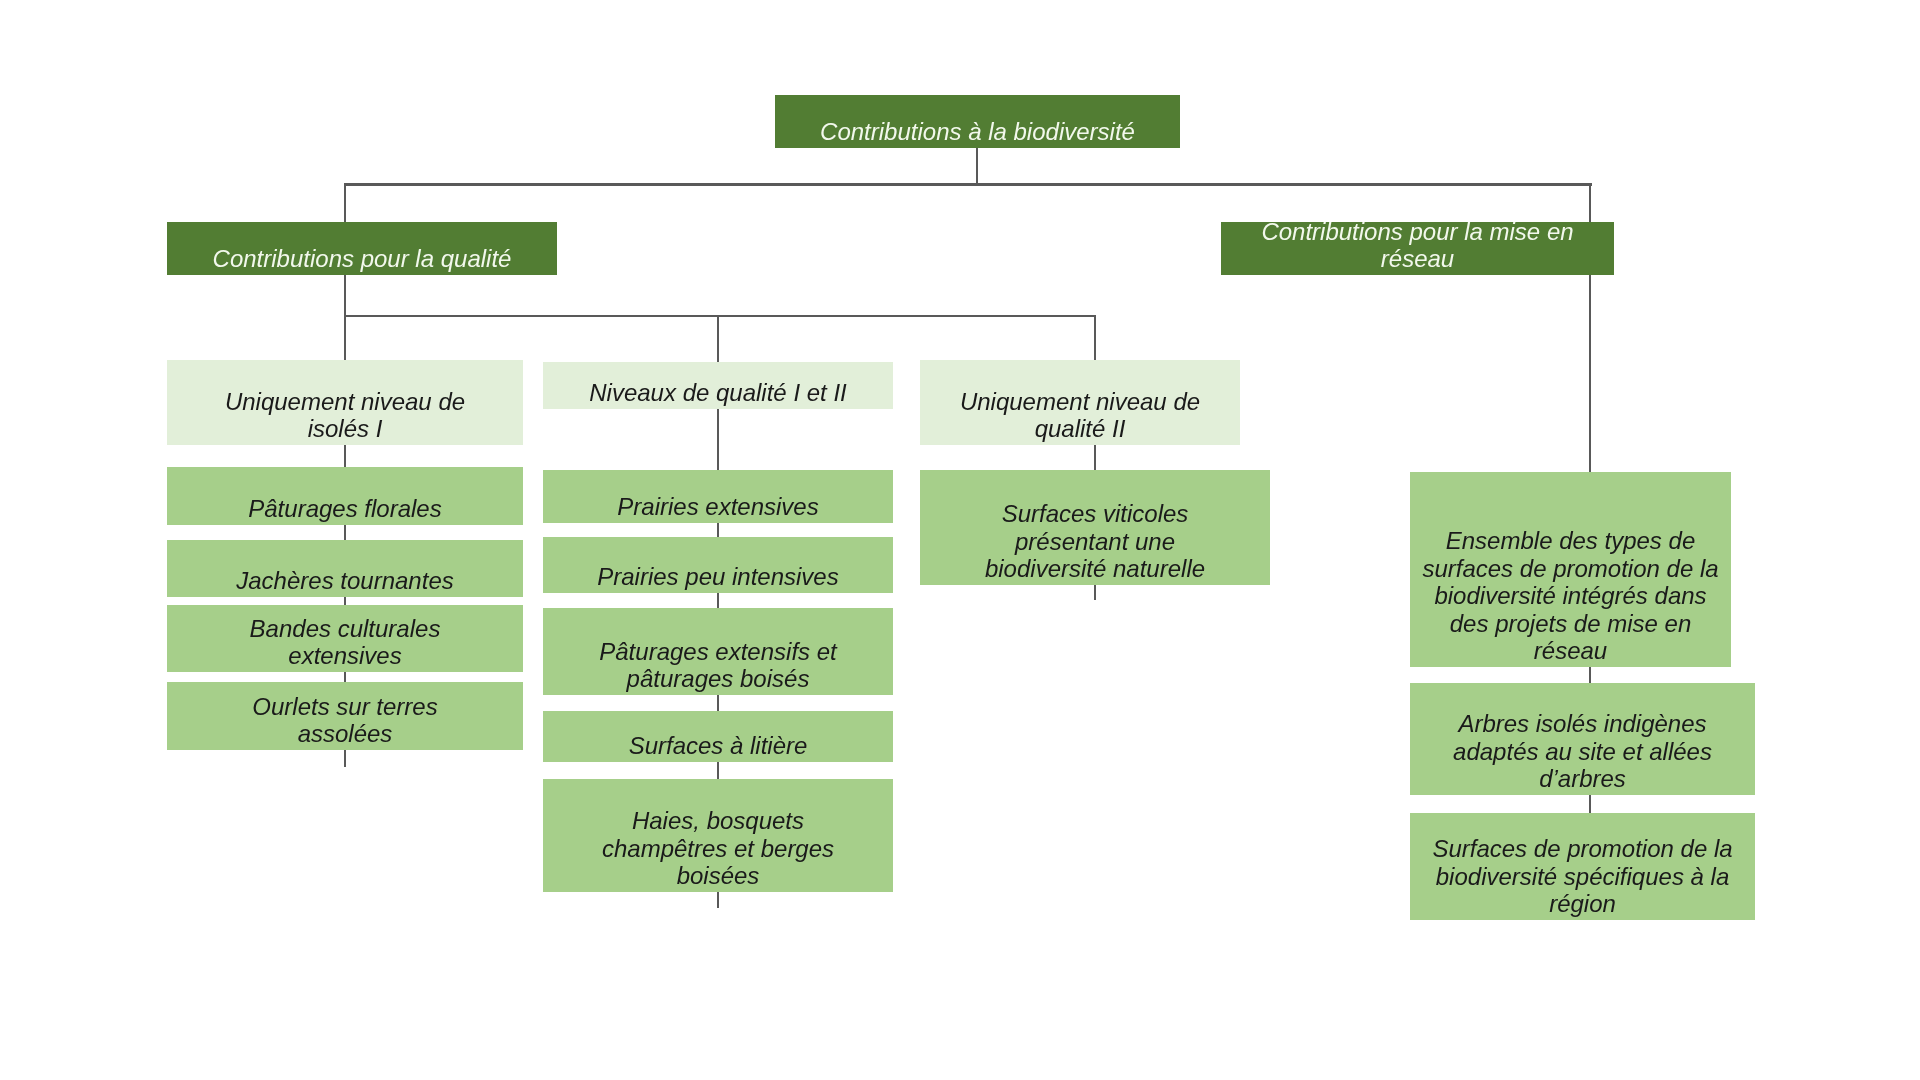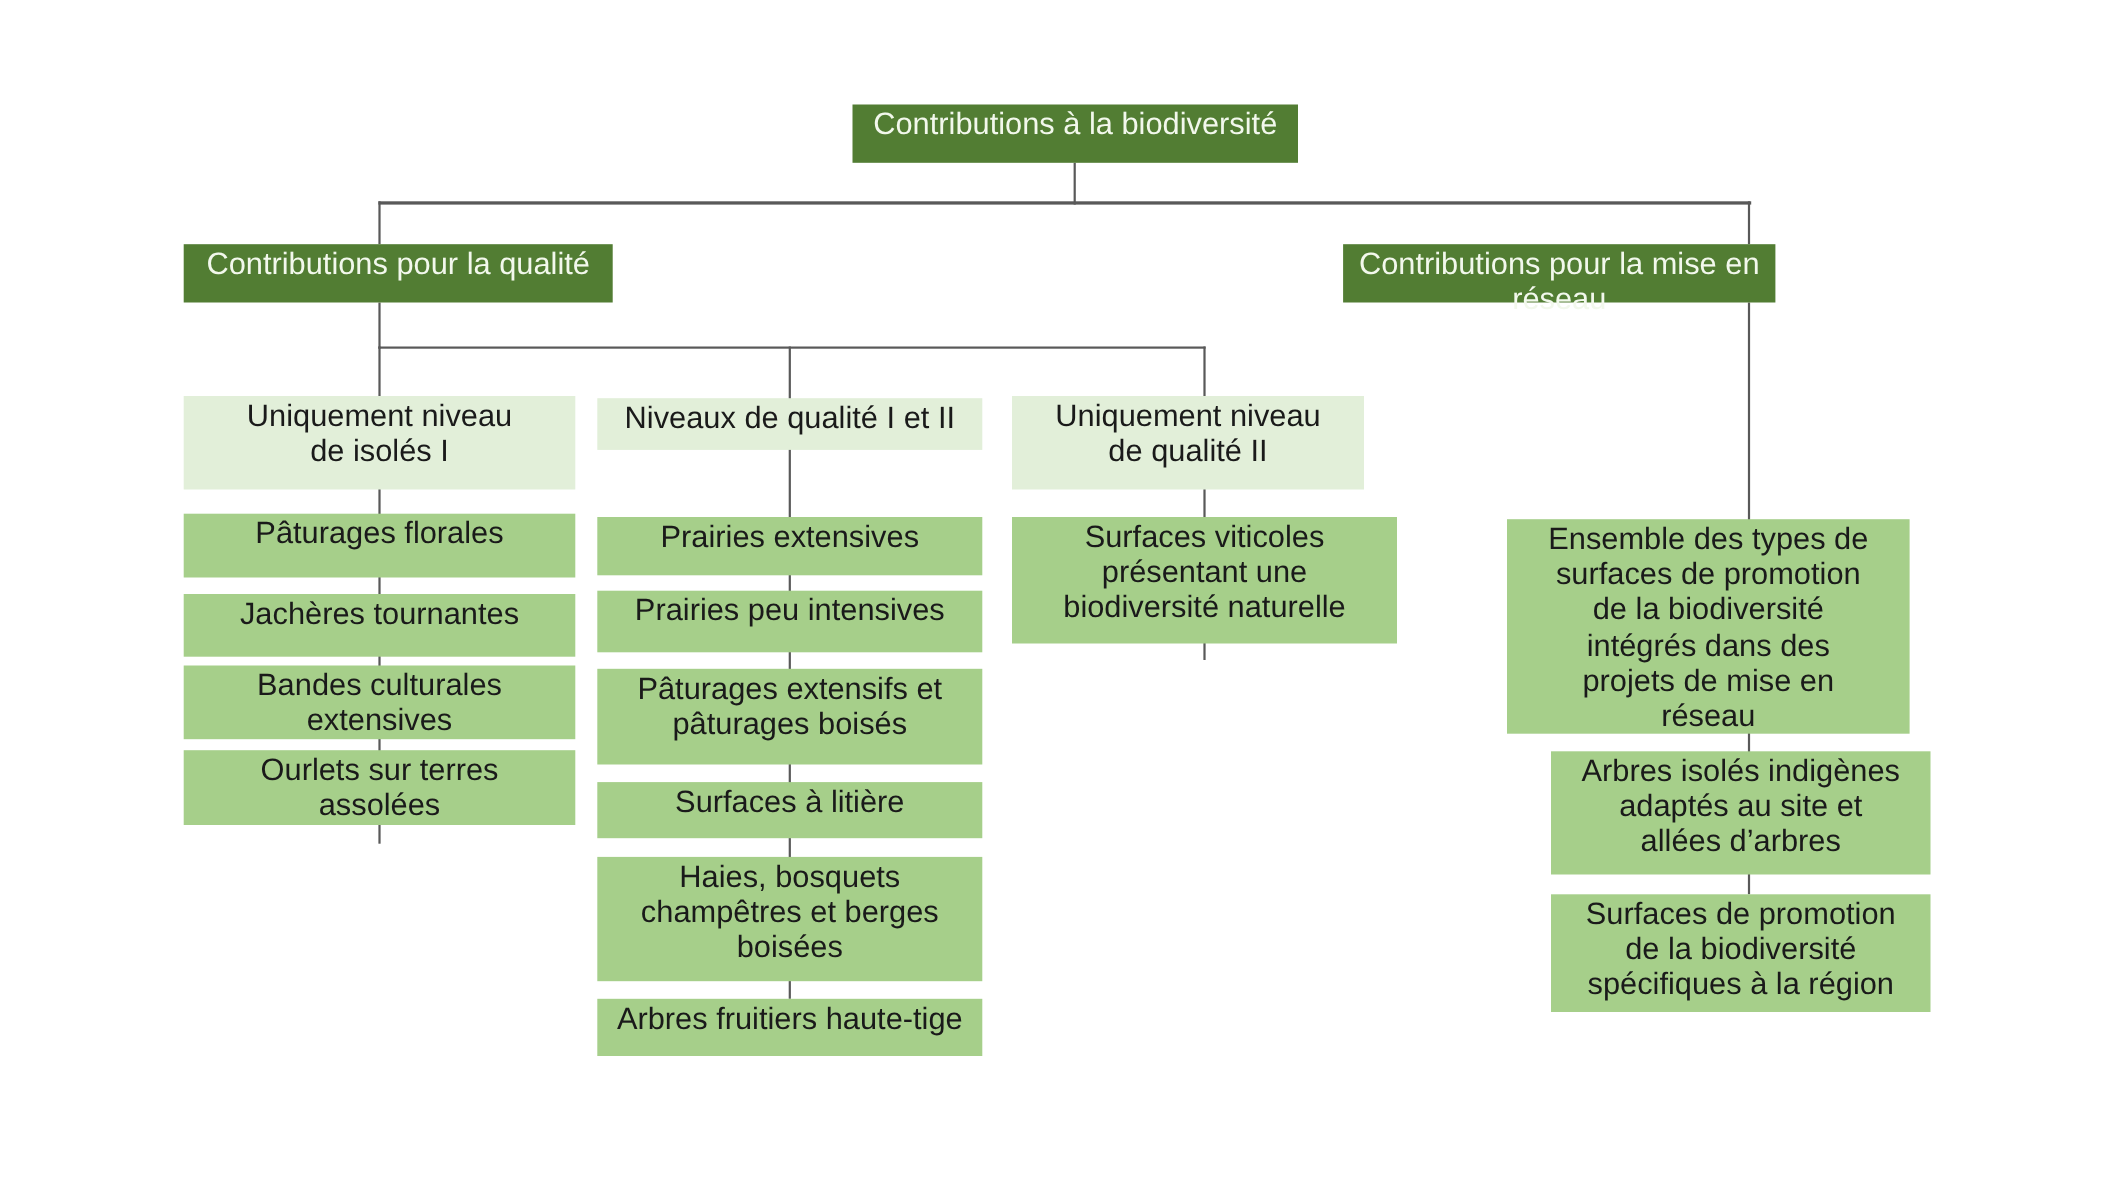--- a/index.html
+++ b/index.html
@@ -1,21 +1,21 @@
 <!DOCTYPE html>
 <html style="--dark-green: #527d33; --medium-green: #a6cf8a; --pale-green: #e2efd9; --line-gray: #595959; --text-dark: #1a1a1a; --text-light: #f2f8ec; --background: #ffffff;"><head>
 <meta charset="utf-8">
 <style>
   html,body{margin:0;padding:0;background:#ffffff;}
   .canvas{position:relative;width:1920px;height:1080px;background:#ffffff;overflow:hidden;
           font-family:"Liberation Sans","DejaVu Sans",sans-serif;}
   .line{position:absolute;background:var(--line-gray,#595959);}
-  .box{position:absolute;display:flex;align-items:flex-start;justify-content:center;
-       text-align:center;font-size:28px;line-height:1.15;color:var(--text-dark,#1a1a1a);
-       z-index:2;padding:2px 8px;box-sizing:border-box;}
+  .box{position:absolute;display:flex;align-items:flex-end;justify-content:center;
+       text-align:center;font-size:24px;line-height:1.15;color:var(--text-dark,#1a1a1a);
+       z-index:2;padding:2px 8px;box-sizing:border-box;font-style:italic;}
   .dark{background:var(--dark-green,#527d33);color:var(--text-light,#f2f8ec);}
   .med{background:var(--medium-green,#a6cf8a);}
   .pale{background:var(--pale-green,#e2efd9);}
   .t{display:block;}
 </style>
 </head>
 <body>
 
 <div class="canvas">
 
@@ -68,32 +68,29 @@
   </div>
   <div class="box med" style="left:543px;top:608px;width:350px;height:87px">
     <span class="t" style="max-width:300px">Pâturages extensifs et pâturages boisés</span>
   </div>
   <div class="box med" style="left:543px;top:711px;width:350px;height:51px">
     <span class="t">Surfaces à litière</span>
   </div>
   <div class="box med" style="left:543px;top:779px;width:350px;height:113px">
     <span class="t" style="max-width:280px">Haies, bosquets champêtres et berges boisées</span>
   </div>
-  <div class="box med" style="left:543px;top:908px;width:350px;height:52px">
-    <span class="t">Arbres fruitiers haute-tige</span>
-  </div>
 
   <div class="box pale" style="left:920px;top:360px;width:320px;height:85px">
     <span class="t" style="max-width:280px">Uniquement niveau de qualité II</span>
   </div>
   <div class="box med" style="left:920px;top:470px;width:350px;height:115px">
     <span class="t" style="max-width:260px">Surfaces viticoles présentant une biodiversité naturelle</span>
   </div>
 
-  <div class="box med" style="left:1370px;top:472px;width:366px;height:195px">
+  <div class="box med" style="left:1410px;top:472px;width:321px;height:195px">
     <span class="t" style="max-width:310px">Ensemble des types de surfaces de promotion de la biodiversité intégrés dans des projets de mise en réseau</span>
   </div>
   <div class="box med" style="left:1410px;top:683px;width:345px;height:112px">
     <span class="t" style="max-width:300px">Arbres isolés indigènes adaptés au site et allées d’arbres</span>
   </div>
   <div class="box med" style="left:1410px;top:813px;width:345px;height:107px">
     <span class="t" style="max-width:315px">Surfaces de promotion de la biodiversité spécifiques à la région</span>
   </div>
 
 </div>

